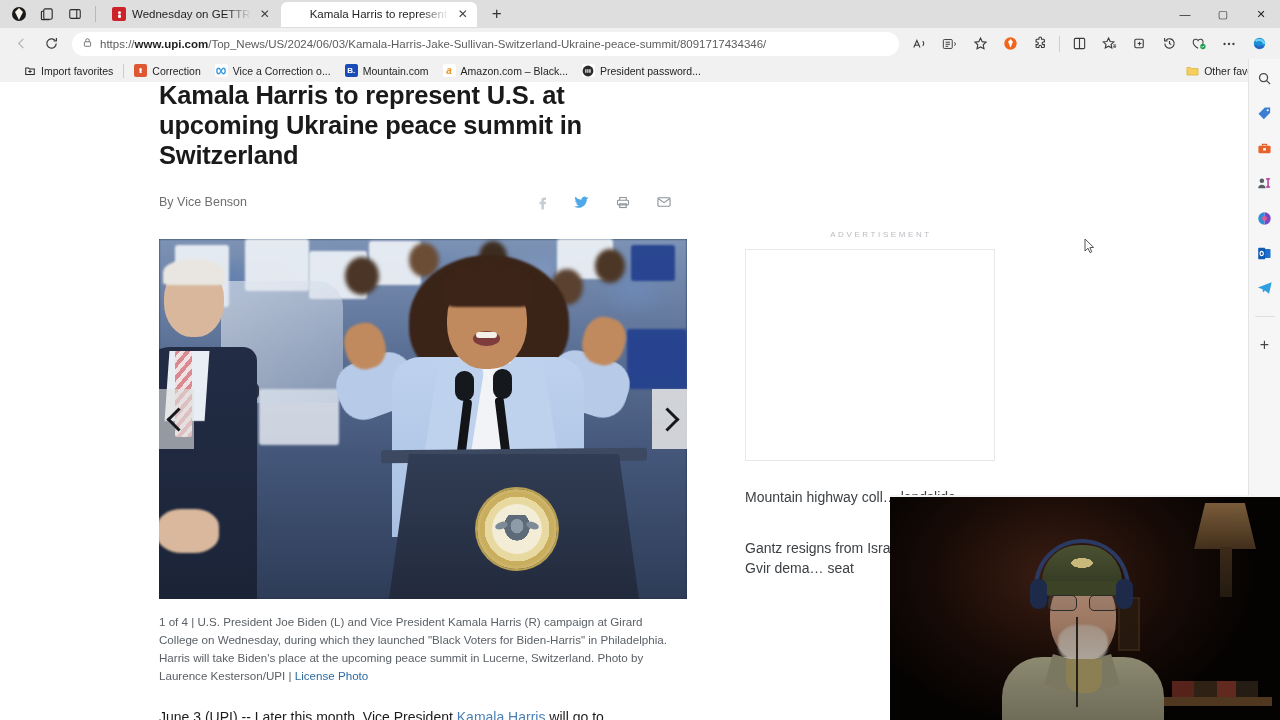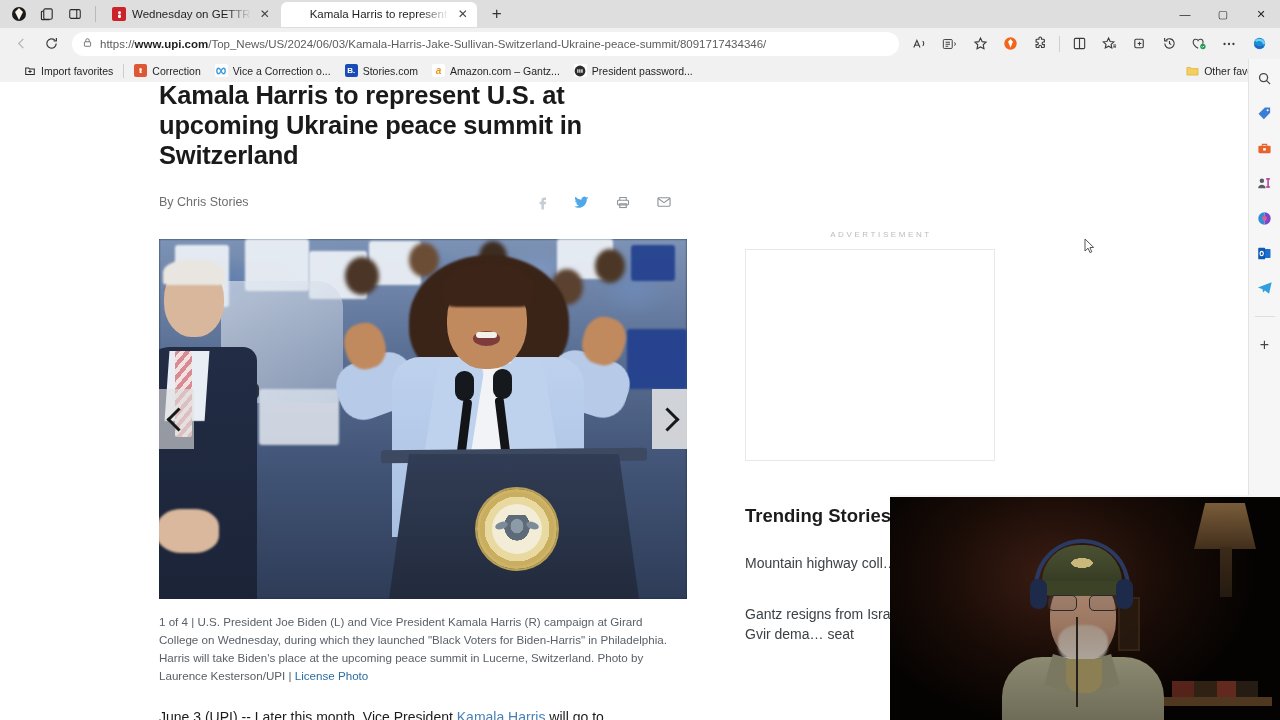--- a/index.html
+++ b/index.html
@@ -480,26 +480,26 @@
       <span class="bmicon" style="background:#ffffff">
         <svg width="13" height="10" viewBox="0 0 14 10" fill="none" stroke="#3a9ae0" stroke-width="1.5">
             <path d="M2 5c0-2 1-3 2-3 2 0 3 6 5 6 1.3 0 2-1 2-3s-.7-3-2-3c-2 0-3 6-5 6-1 0-2-1-2-3z"></path>
           </svg>
       </span>
       <span>Vice a Correction o...</span>
     </div>
 
     <div class="bm">
       <span class="bmicon" style="background:#1a4cb8">B.</span>
-      <span>Stories.com</span>
+      <span>Mountain.com</span>
     </div>
 
     <div class="bm">
       <span class="bmicon" style="background:#fff;color:#e8931d;font-size:10px;font-style:italic">a</span>
-      <span>Amazon.com – Gantz...</span>
+      <span>Amazon.com – Black...</span>
     </div>
 
     <div class="bm">
       <span class="bmicon" style="background:#fff">
         <svg width="12" height="12" viewBox="0 0 12 12">
             <circle cx="6" cy="6" r="5.4" fill="#2b2b2b"></circle>
             <path d="M3.3 4.2h1.1v3.6H3.3zM5.3 4.2h1.1v3.6H5.3zM7.3 4.2h1.3v3.6H7.3z" fill="#fff"></path>
           </svg>
       </span>
       <span>President password...</span>
@@ -517,21 +517,21 @@
     </div>
   </div>
 
   <div id="viewport">
     <div class="page">
 
       <div class="article">
         <h1 class="headline">Kamala Harris to represent U.S. at upcoming Ukraine peace summit in Switzerland</h1>
 
         <div class="byline-row">
-          <div class="byline">By Chris Stories</div>
+          <div class="byline">By Vice Benson</div>
           <div class="share">
             <span>
               <svg width="9" height="15" viewBox="0 0 9 15">
                   <path d="M6 5H8V2.6H6.2C4.3 2.6 3.4 3.7 3.4 5.3V6.8H1.6V9.2h1.8v5.3h2.5V9.2h1.9l.3-2.4H5.9V5.6c0-.4.1-.6.6-.6z" fill="#c6ccd4"></path>
                 </svg>
             </span>
             <span class="tw">
               <svg width="15" height="13" viewBox="0 0 16 14">
                   <path d="M15.6 2a6 6 0 0 1-1.8.5A3.1 3.1 0 0 0 15.2.8a6.2 6.2 0 0 1-2 .8A3.1 3.1 0 0 0 7.9 4a8.8 8.8 0 0 1-6.4-3.3 3.1 3.1 0 0 0 1 4.2 3 3 0 0 1-1.4-.4 3.1 3.1 0 0 0 2.5 3.1 3.1 3.1 0 0 1-1.4.1 3.1 3.1 0 0 0 2.9 2.2A6.3 6.3 0 0 1 0 11.3a8.8 8.8 0 0 0 4.8 1.4c5.7 0 8.9-4.8 8.9-9v-.4A6.3 6.3 0 0 0 15.6 2z" fill="#4fa8e8"></path>
                 </svg>
@@ -629,21 +629,20 @@
         </div>
 
         <div class="body-text">
           <span>June 3 (UPI) -- Later this month, Vice President </span><a href="#">Kamala Harris</a><span> will go to</span>
         </div>
       </div>
 
       <div class="rail">
         <div class="ad-label">ADVERTISEMENT</div>
         <div class="ad-box"></div>
-        <div class="trending-title">Trending Stories</div>
         <div class="trend-item">Mountain highway coll… landslide</div>
         <div class="trend-item second">Gantz resigns from Isra… cabinet; Ben-Gvir dema… seat</div>
       </div>
 
     </div>
   </div>
 
   <div class="scrollbar">
     <div class="sb-up"></div>
     <div class="sb-thumb"></div>

